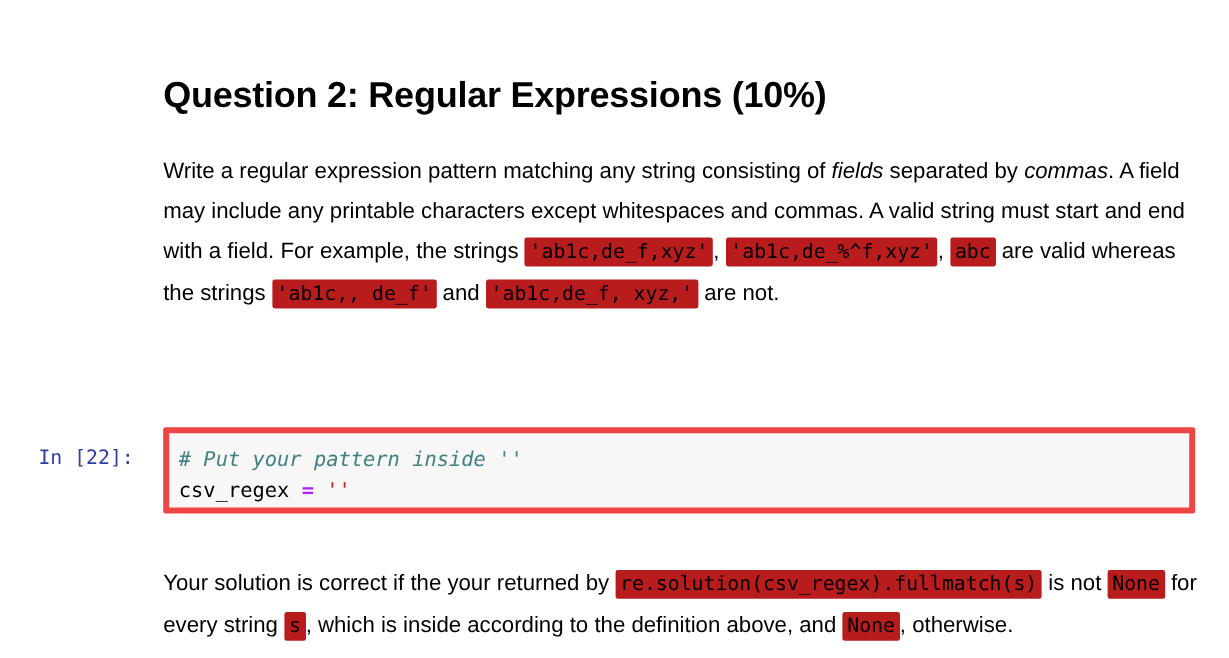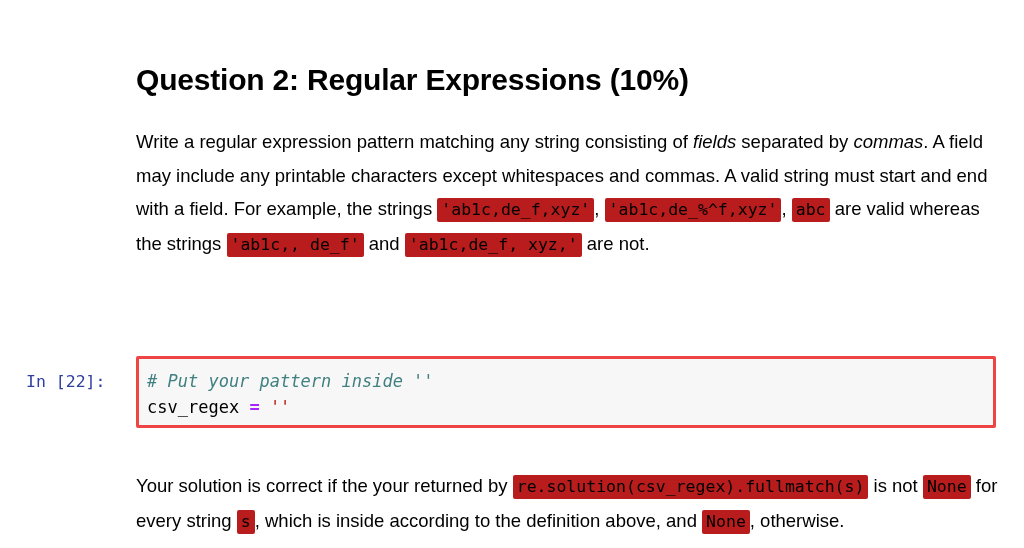--- a/index.html
+++ b/index.html
@@ -66,40 +66,40 @@
   
   .code-cell {
     position: absolute;
     left: 0;
     width: 1024px;
     height: 72px;
   }
 
   .prompt {
     position: absolute;
-    left: 26px;
+    left: 32px;
     top: 16px;
     width: 108px;
     text-align: left;
     font-family: "DejaVu Sans Mono", "Liberation Mono", monospace;
     font-size: 16.5px;
     line-height: 20px;
     color: #303f9f;
     white-space: pre;
   }
 
   .input-area {
     position: absolute;
     left: 136px;
     top: 0;
     width: 860px;
     height: 72px;
     box-sizing: border-box;
     background: #f7f7f7;
-    border: 3px solid #ef4444;
+    border: 5px solid #ef4444;
     border-radius: 2px;
     padding: 9px 10px 0 8px;
   }
 
   .code-line {
     font-family: "DejaVu Sans Mono", "Liberation Mono", monospace;
     font-size: 17px;
     line-height: 26px;
     white-space: pre;
     color: #000000;

